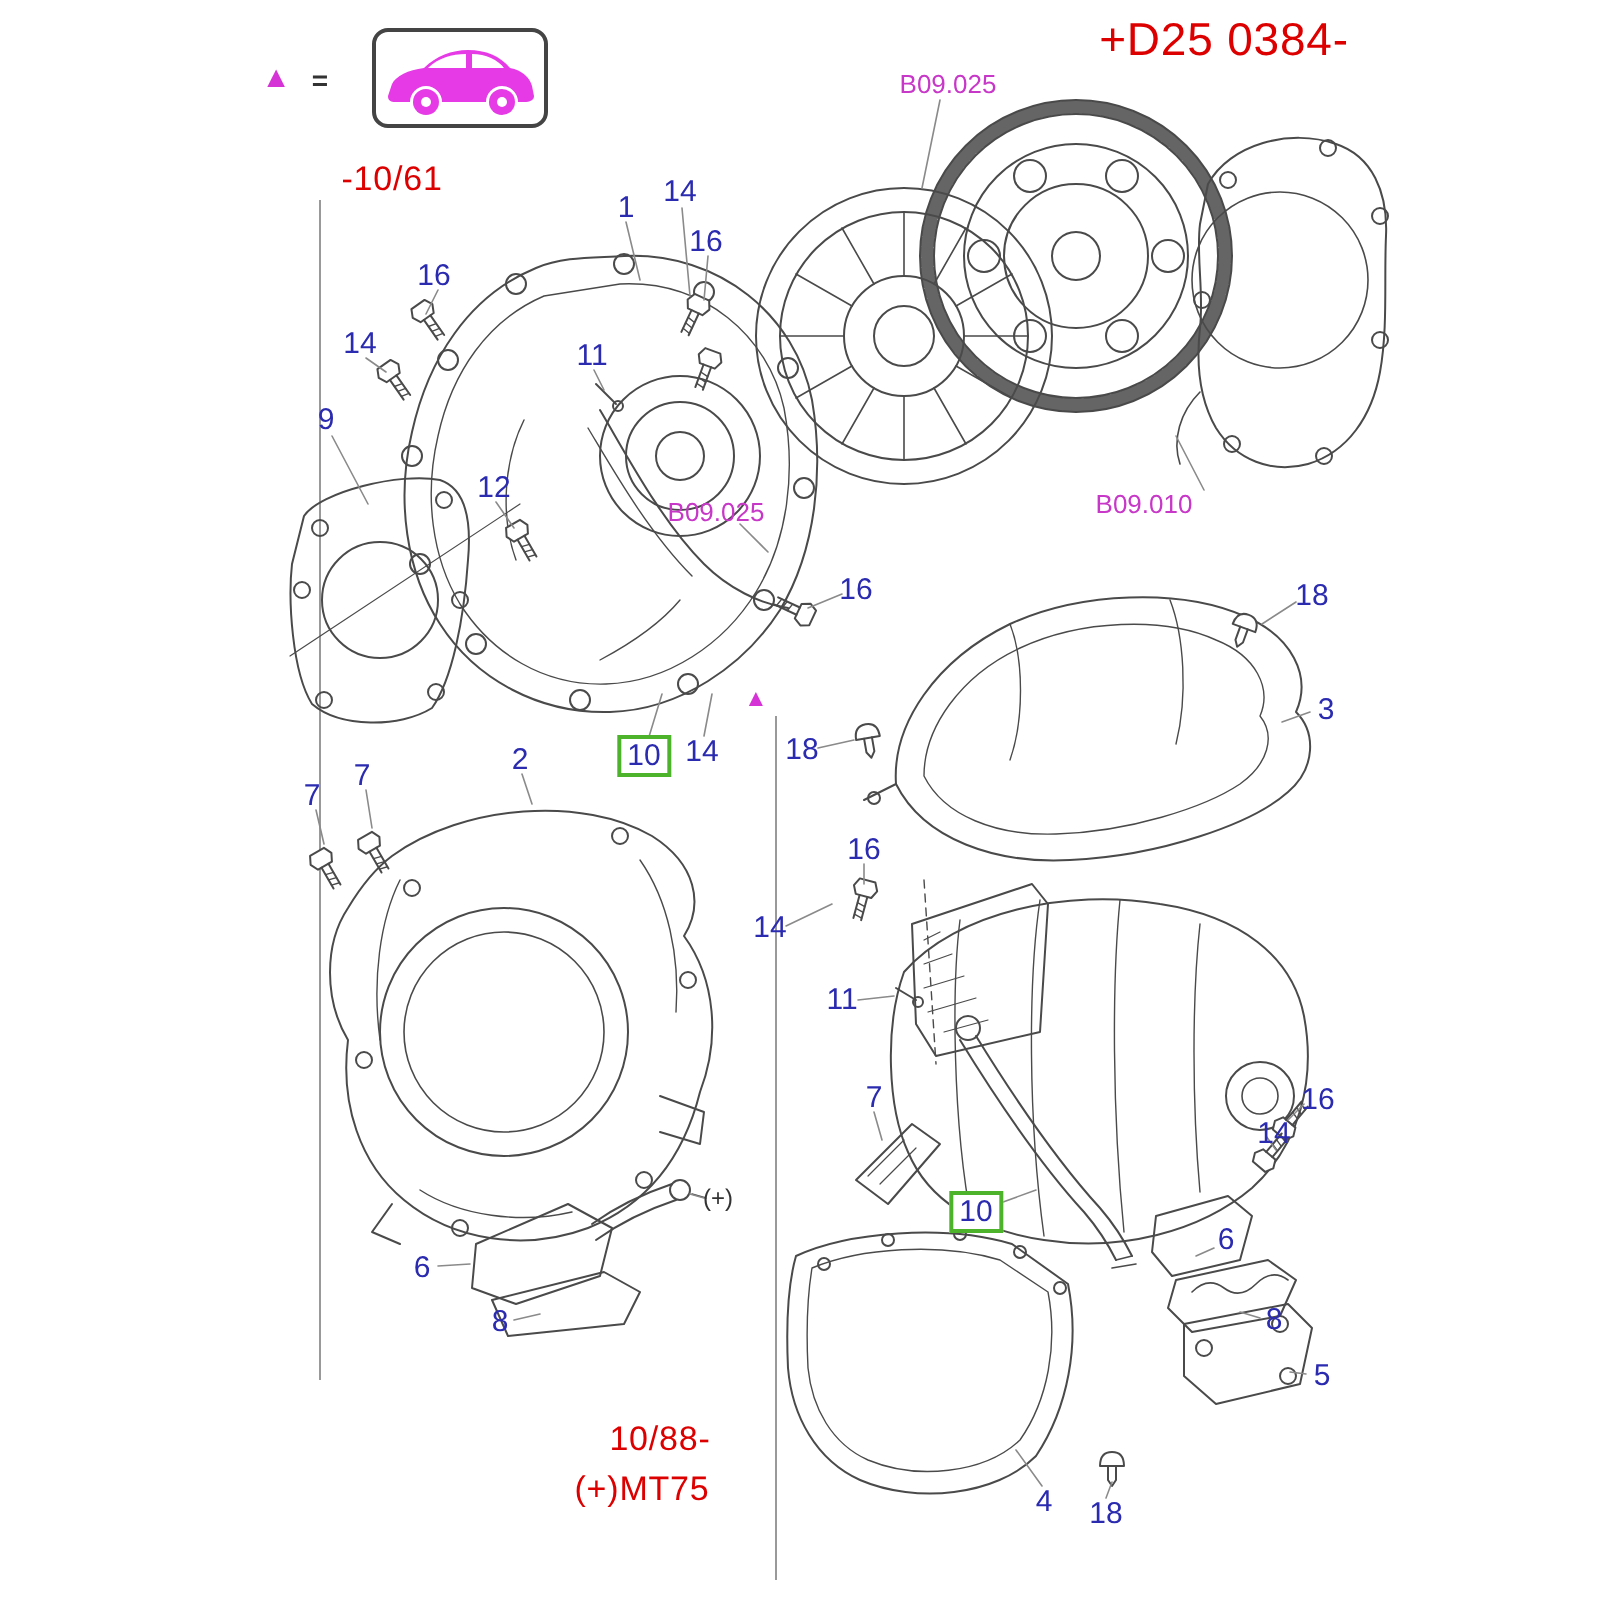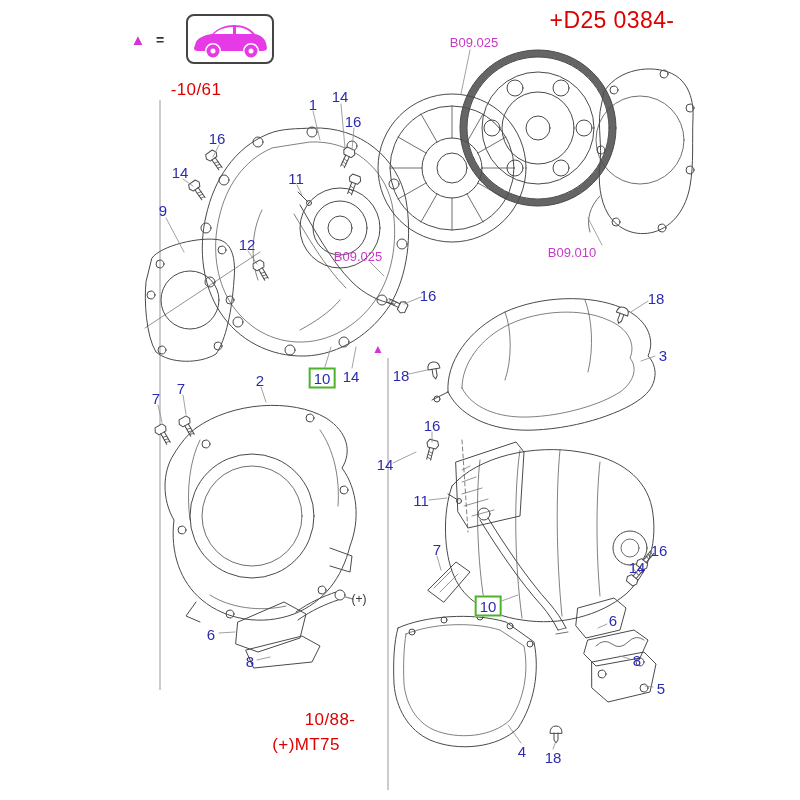--- a/index.html
+++ b/index.html
@@ -278,21 +278,21 @@
   <span class="lbl red" style="left:196px;top:90px">-10/61</span>
 
   <span class="lbl red big" style="left:612px;top:20px">+D25 0384-</span>
   <span class="lbl magenta" style="left:474px;top:42px">B09.025</span>
   <span class="lbl magenta" style="left:358px;top:256px">B09.025</span>
   <span class="lbl magenta" style="left:572px;top:252px">B09.010</span>
   <span class="lbl tri small" style="left:378px;top:349px">▲</span>
   <span class="lbl plusmark" style="left:359px;top:599px">(+)</span>
 
   <span class="lbl red" style="left:330px;top:720px">10/88-</span>
-  <span class="lbl red" style="left:306px;top:745px">(+)MT75</span>
+  <span class="lbl red" style="left:321px;top:745px">(+)MT75</span>
 
   <span class="lbl callout" style="left:217px;top:138px">16</span>
   <span class="lbl callout" style="left:180px;top:172px">14</span>
   <span class="lbl callout" style="left:313px;top:104px">1</span>
   <span class="lbl callout" style="left:340px;top:96px">14</span>
   <span class="lbl callout" style="left:353px;top:121px">16</span>
   <span class="lbl callout" style="left:296px;top:178px">11</span>
   <span class="lbl callout" style="left:163px;top:210px">9</span>
   <span class="lbl callout" style="left:247px;top:244px">12</span>
   <span class="lbl callout" style="left:428px;top:295px">16</span>

